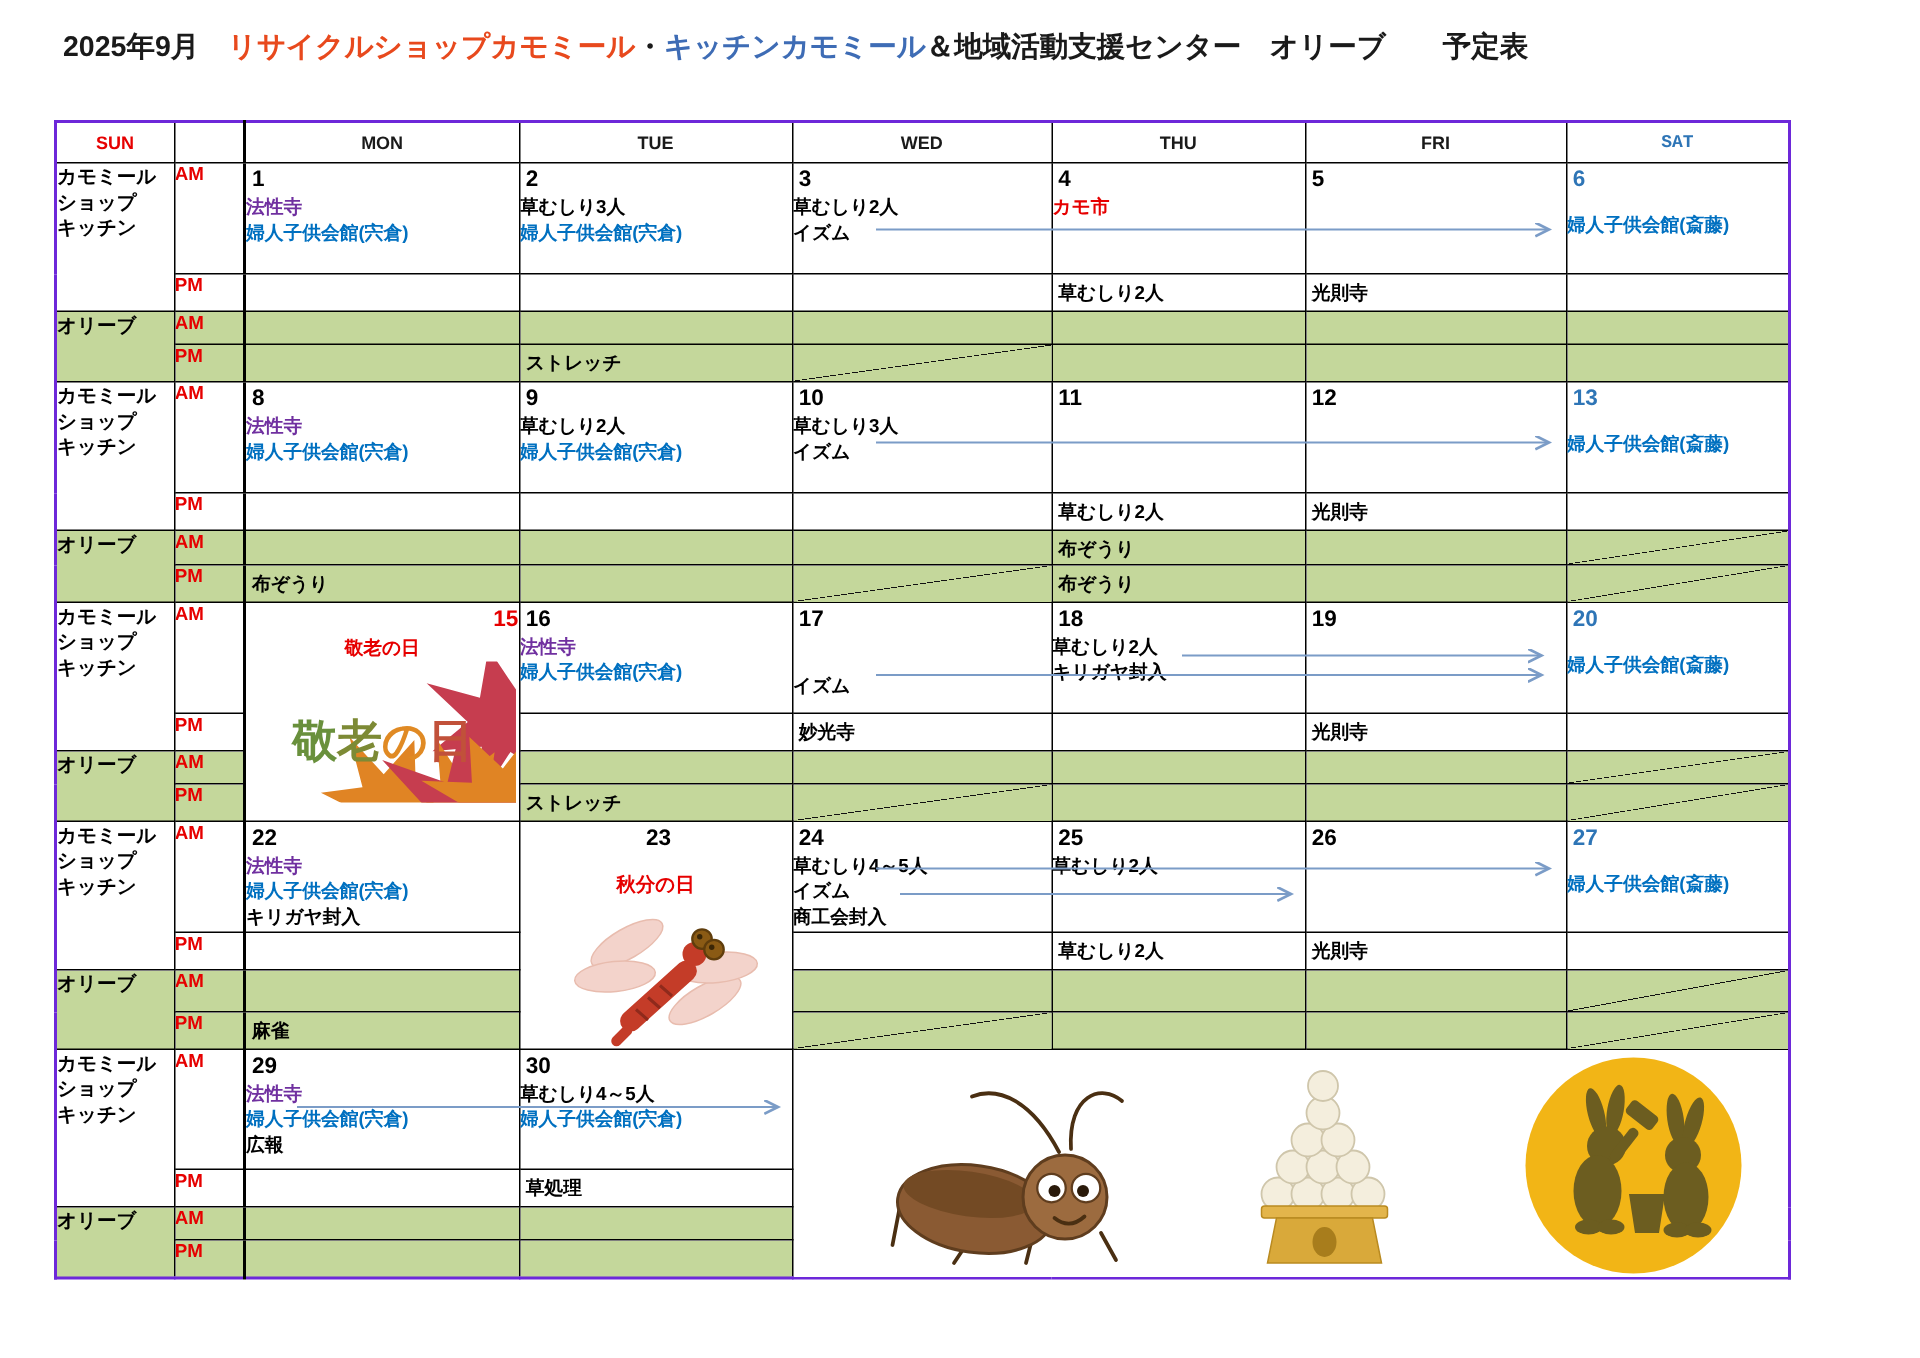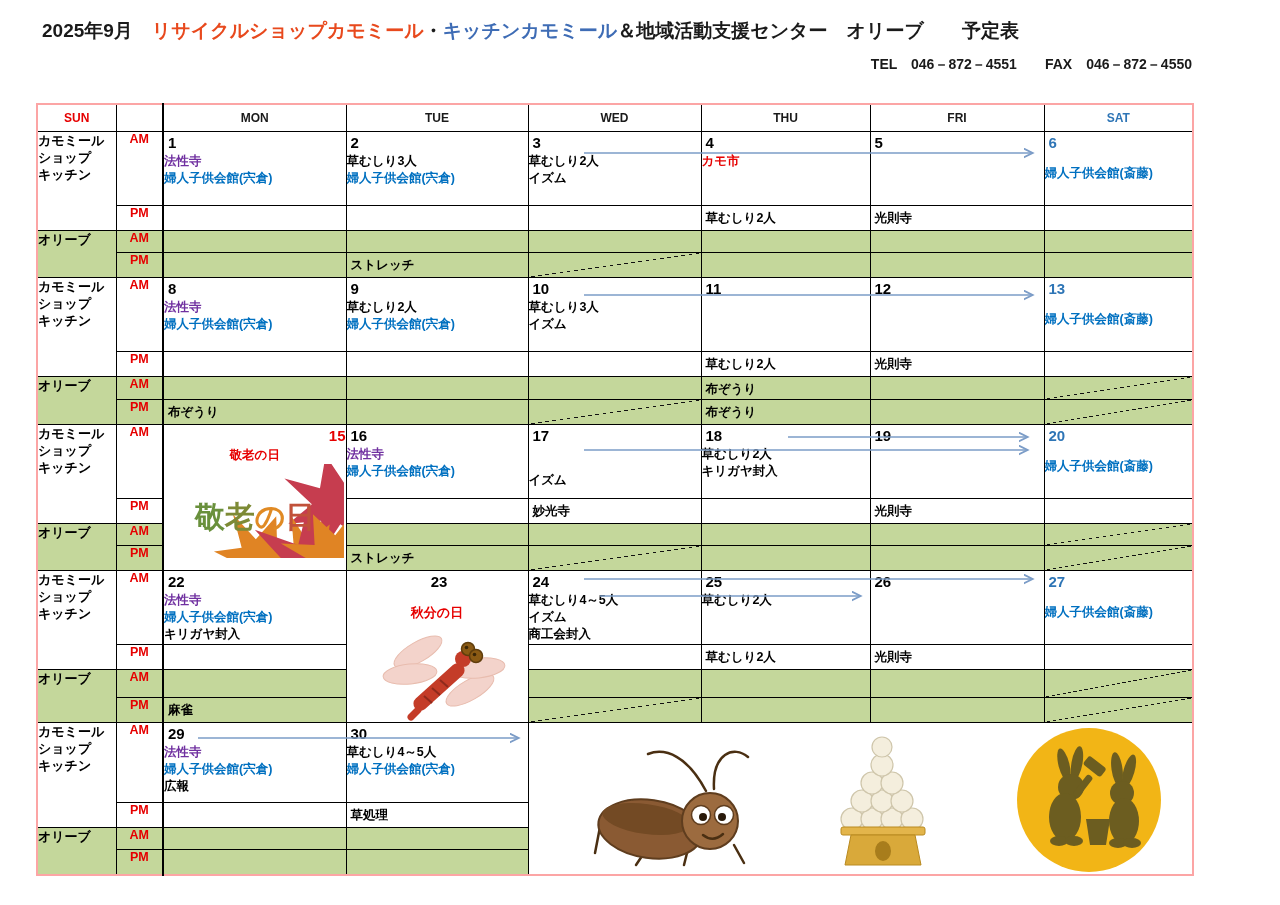--- a/index.html
+++ b/index.html
@@ -4,32 +4,32 @@
 <style>
   html,body{margin:0;padding:0;background:#fff;}
   .stage{position:relative;width:1280px;height:902px;background:#fff;overflow:hidden;
          font-family:"Liberation Sans","DejaVu Sans",sans-serif;font-weight:bold;color:#1a1a1a;}
   .title{position:absolute;left:42px;top:18px;font-size:19px;white-space:nowrap;}
   .t-shop{color:#e8491d;} .t-kitchen{color:#3e6cb5;}
   .contact{position:absolute;top:56px;right:88px;font-size:14px;}
   .note{position:absolute;top:824px;right:90px;font-size:13px;}
 
   table.cal{position:absolute;left:36px;top:80px;border-collapse:collapse;table-layout:fixed;
-            width:1156px;border:2px solid #fca5a5;margin-top:23px;}
+            width:1156px;border:2px solid #6d28d9;}
   .cal td,.cal th{border:1px solid #000;padding:0;vertical-align:top;overflow:hidden;background:#fff;}
   .cal th{font-size:12px;height:26px;vertical-align:middle;text-align:center;}
   .cal .bl2{border-left:2px solid #000;}
   tr.h-am td{height:73px;} tr.h-am5 td{height:79px;}
   tr.h-pm td{height:24px;} tr.h-oam td{height:21px;} tr.h-opm td{height:24px;}
-  .sunh{color:#e60000;} .sath{color:#2e75b6;}
+  .sunh{color:#e60000;} .sath{color:#2e75b6;font-family:Liberation Mono, monospace;}
   .g{background:#c4d79b !important;}
   .rel{position:relative;}
   .lbl-cam{vertical-align:middle;color:#000000;font-size:13px;line-height:17px;padding-left:6px;}
   .lbl-olive{vertical-align:middle;font-size:13px;padding-left:5px;color:#000;}
-  .ampm{vertical-align:middle;text-align:center;color:#e60000;font-size:12.5px;}
+  .ampm{vertical-align:middle;color:#e60000;font-size:12.5px;}
   .date{font-size:15px;line-height:20px;padding:1px 0 0 4px;color:#000;}
   .date.bluedate{color:#2e75b6;} .date.reddate{color:#e60000;}
   .ev{font-size:12.5px;line-height:17px;padding-left:0;white-space:nowrap;color:#000;}
   .purple{color:#7030a0;} .blue{color:#0070c0;} .red{color:#e60000;}
   .gap14{margin-top:12px;} .gap26{margin-top:26px;}
   .pmtxt{font-size:12.5px;line-height:20px;padding:2px 0 0 4px;white-space:nowrap;color:#000;}
   .diag{position:absolute;inset:0;background:linear-gradient(to bottom right,
         transparent 49.5%,#111 49.5%,#111 50.6%,transparent 50.6%);}
   .special{text-align:center;}
   .keiro-small{color:#e60000;font-size:12.5px;margin-top:1px;text-align:center;}
@@ -39,21 +39,20 @@
   .illus{position:absolute;}
   svg.arrows{position:absolute;left:36px;top:80px;width:1156px;height:742px;pointer-events:none;}
 </style>
 </head>
 <body>
 
 <div class="stage">
 
   <div class="title"><span>2025年9月</span>　<span class="t-shop">リサイクルショップカモミール</span><span>・</span><span class="t-kitchen">キッチンカモミール</span><span>＆地域活動支援センター　オリーブ　　予定表</span></div>
 
-  <div class="contact">TEL　046－872－4551　　FAX　046－872－4550</div>
 
   <table class="cal">
     <colgroup>
       <col style="width:79px">
         <col style="width:47px">
         <col style="width:183px">
         <col style="width:182px">
       <col style="width:173px">
         <col style="width:169px">
         <col style="width:174px">

